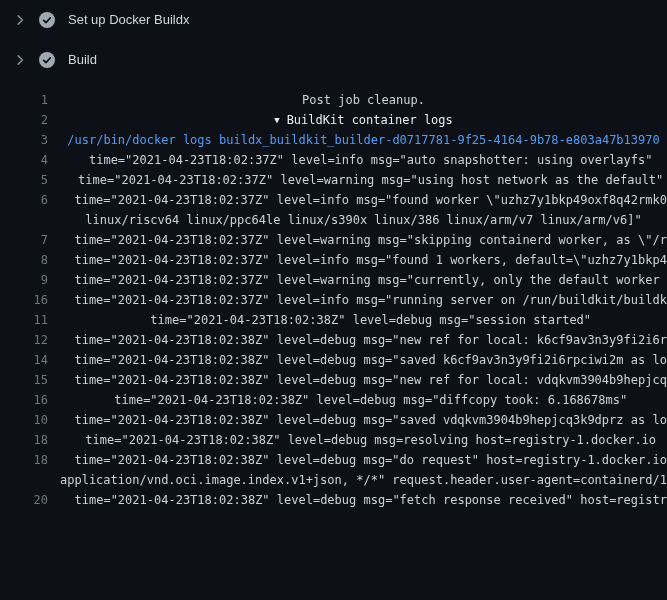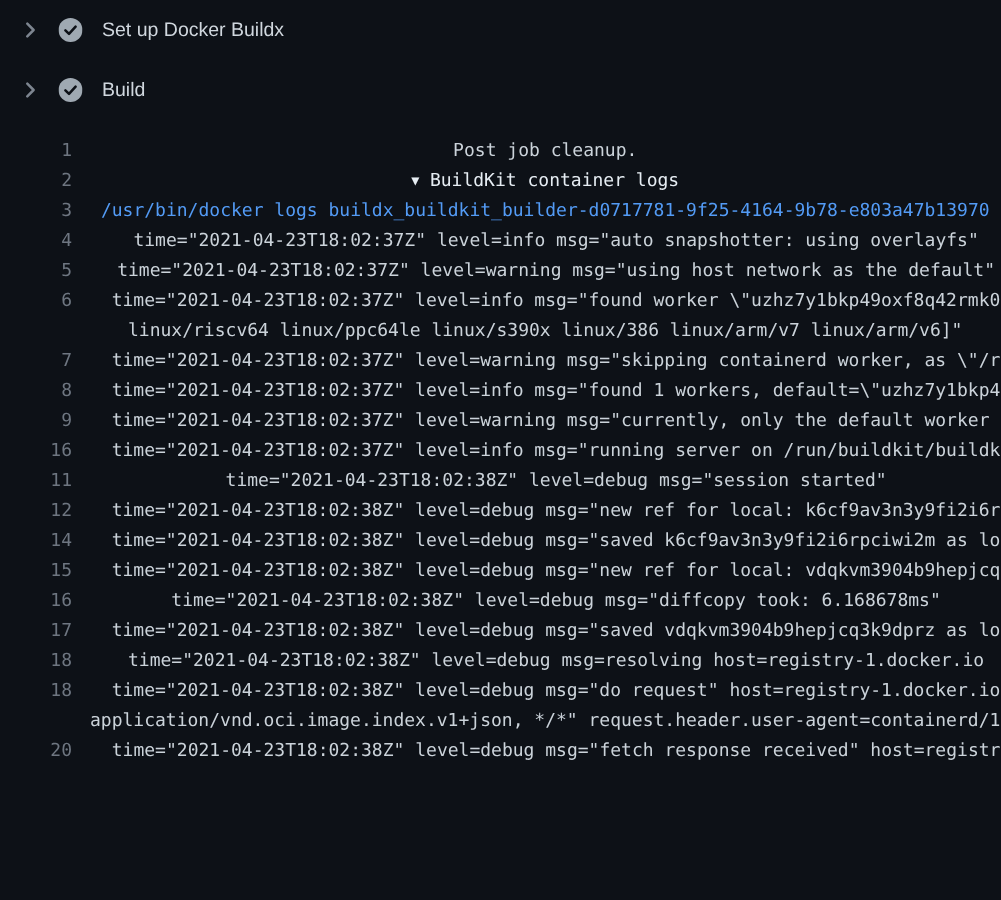--- a/index.html
+++ b/index.html
@@ -87,19 +87,19 @@
       <div class="lrow type-plain"><span class="num"></span><span class="text">linux/riscv64 linux/ppc64le linux/s390x linux/386 linux/arm/v7 linux/arm/v6]"</span></div>
       <div class="lrow type-plain"><span class="num">7</span><span class="text">  time="2021-04-23T18:02:37Z" level=warning msg="skipping containerd worker, as \"/run</span></div>
       <div class="lrow type-plain"><span class="num">8</span><span class="text">  time="2021-04-23T18:02:37Z" level=info msg="found 1 workers, default=\"uzhz7y1bkp49o</span></div>
       <div class="lrow type-plain"><span class="num">9</span><span class="text">  time="2021-04-23T18:02:37Z" level=warning msg="currently, only the default worker ca</span></div>
       <div class="lrow type-plain"><span class="num">16</span><span class="text">  time="2021-04-23T18:02:37Z" level=info msg="running server on /run/buildkit/buildkit</span></div>
       <div class="lrow type-plain"><span class="num">11</span><span class="text">  time="2021-04-23T18:02:38Z" level=debug msg="session started"</span></div>
       <div class="lrow type-plain"><span class="num">12</span><span class="text">  time="2021-04-23T18:02:38Z" level=debug msg="new ref for local: k6cf9av3n3y9fi2i6rpc</span></div>
       <div class="lrow type-plain"><span class="num">14</span><span class="text">  time="2021-04-23T18:02:38Z" level=debug msg="saved k6cf9av3n3y9fi2i6rpciwi2m as loca</span></div>
       <div class="lrow type-plain"><span class="num">15</span><span class="text">  time="2021-04-23T18:02:38Z" level=debug msg="new ref for local: vdqkvm3904b9hepjcq3k</span></div>
       <div class="lrow type-plain"><span class="num">16</span><span class="text">  time="2021-04-23T18:02:38Z" level=debug msg="diffcopy took: 6.168678ms"</span></div>
-      <div class="lrow type-plain"><span class="num">17</span><span class="text">  time="2021-04-23T18:02:38Z" level=debug msg="saved vdqkvm3904b9hepjcq3k9dprz as loca</span></div>
+      <div class="lrow type-plain"><span class="num">10</span><span class="text">  time="2021-04-23T18:02:38Z" level=debug msg="saved vdqkvm3904b9hepjcq3k9dprz as loca</span></div>
       <div class="lrow type-plain"><span class="num">18</span><span class="text">  time="2021-04-23T18:02:38Z" level=debug msg=resolving host=registry-1.docker.io</span></div>
       <div class="lrow type-plain"><span class="num">18</span><span class="text">  time="2021-04-23T18:02:38Z" level=debug msg="do request" host=registry-1.docker.io r</span></div>
       <div class="lrow type-plain"><span class="num"></span><span class="text">application/vnd.oci.image.index.v1+json, */*" request.header.user-agent=containerd/1.4</span></div>
       <div class="lrow type-plain"><span class="num">20</span><span class="text">  time="2021-04-23T18:02:38Z" level=debug msg="fetch response received" host=registr</span></div>
     </div>
 </div>
 
 </body></html>

